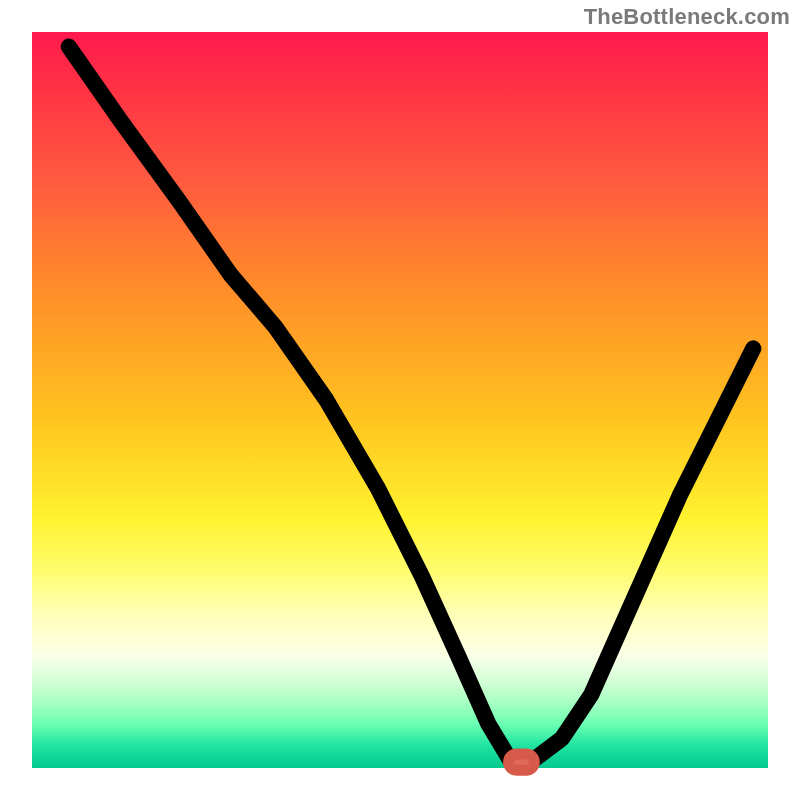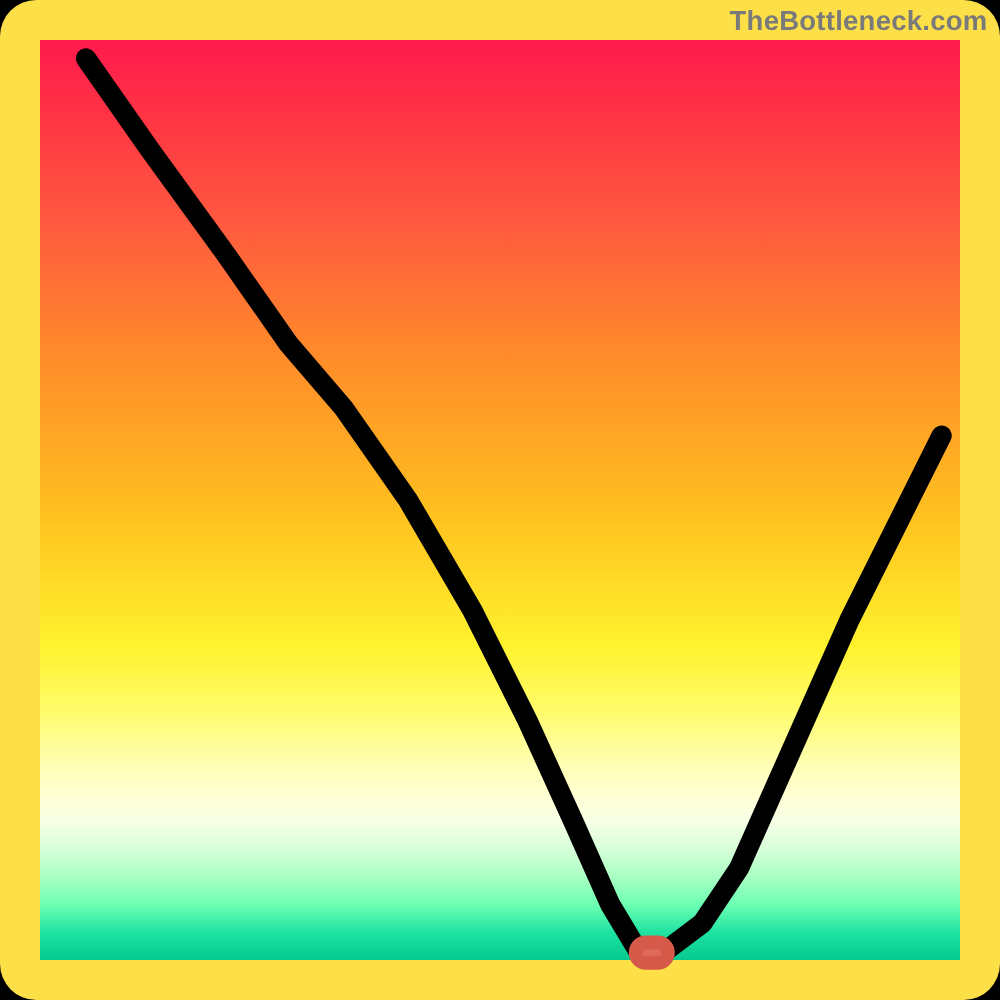--- a/index.html
+++ b/index.html
@@ -7,22 +7,21 @@
     padding: 0;
     width: 800px;
     height: 800px;
     background: #000;
     overflow: hidden;
   }
   .frame {
     position: relative;
     width: 800px;
     height: 800px;
-    background: #fde047;
-    border-radius: 29px;
+    background: #ffffff;
   }
   .plot-area {
     position: absolute;
     left: 32px;
     top: 32px;
     width: 736px;
     height: 736px;
     background: linear-gradient(
       to bottom,
       #ff1a4d 0%,

